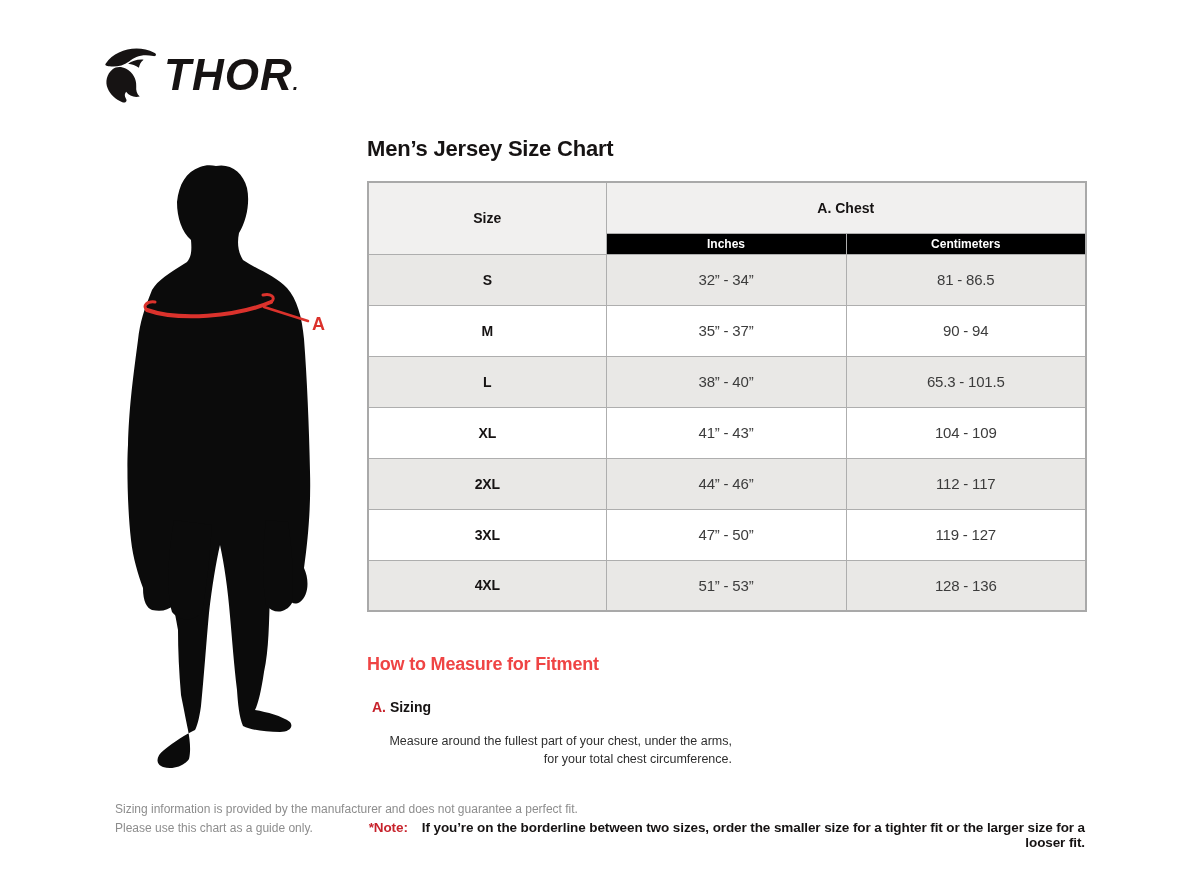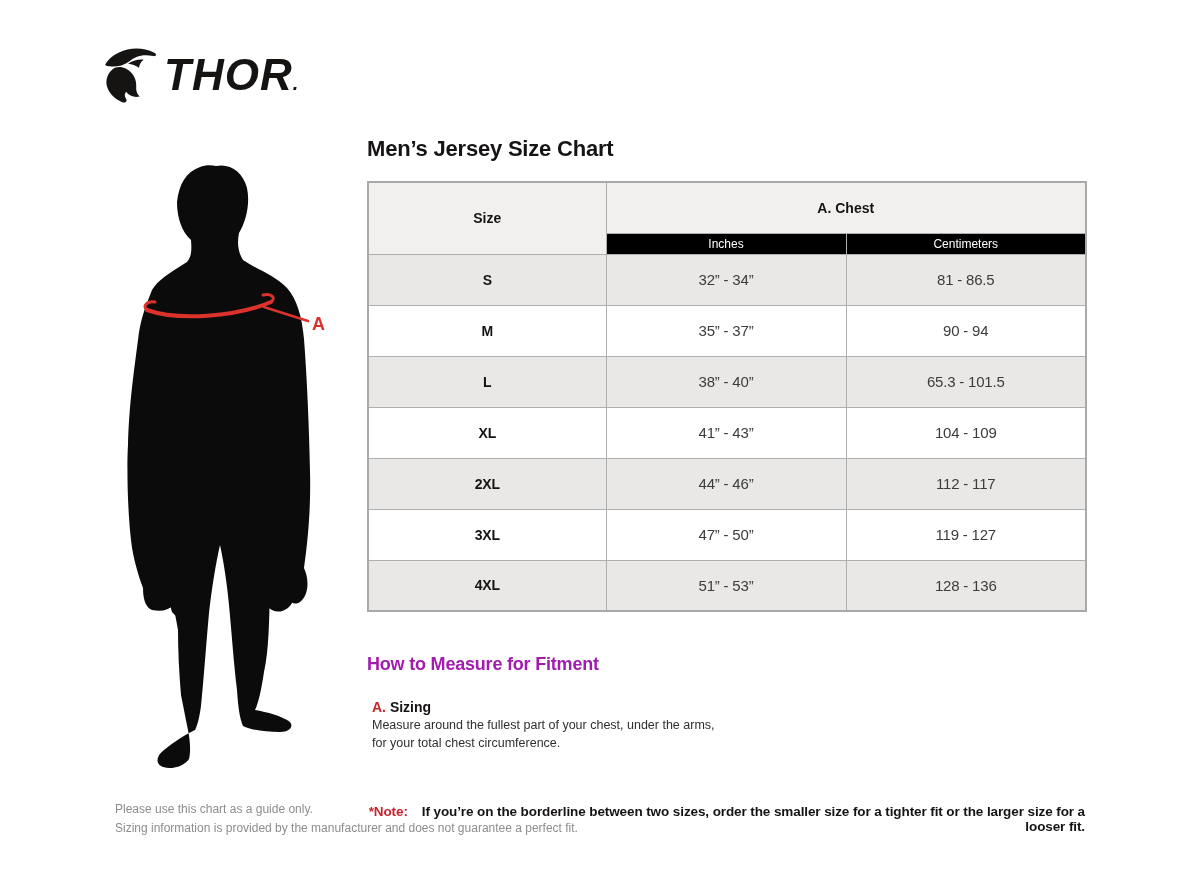--- a/index.html
+++ b/index.html
@@ -63,46 +63,47 @@
     background: #f1f0ef;
     font-size: 14px;
     font-weight: bold;
     color: #161313;
     height: 51px;
   }
   th.sub-head {
     background: #000000;
     color: #ffffff;
     font-size: 12px;
-    font-weight: normal;
+    font-weight: bold;
     height: 21px;
     border-color: #d6d6d6;
   }
   tbody td { height: 51px; font-size: 15px; color: #3c3c3c; letter-spacing: -0.2px; }
   tbody td.cell-size { font-weight: bold; color: #161313; font-size: 14px; }
   tbody tr.striped { background: #e9e8e6; }
   tbody tr.plain   { background: #ffffff; }
 
   
   .measure { margin-top: 42px; }
   .measure-heading {
     font-size: 18px;
     font-weight: bold;
-    color: #a21caf;
+    color: #ef4444;
     letter-spacing: -0.2px;
   }
   .measure-item { margin-top: 24px; padding-left: 5px; }
   .measure-item-title { font-size: 14px; font-weight: bold; color: #161313; }
   .measure-key { color: #c7232c; }
   .measure-desc {
-    margin-top: 1px;
+    margin-top: 17px;
     font-size: 12.5px;
     line-height: 1.45;
     color: #2f2f2f;
     width: 360px;
+    text-align: right;
   }
 
   
   .note-line { margin-top: 52px; font-size: 13.5px; font-weight: bold; letter-spacing: -0.1px; text-align: right; }
   .note-label { color: #c7232c; margin-right: 14px; }
   .note-text { color: #161313; }
 
   
   .footer {
     position: absolute;
@@ -259,15 +260,15 @@
     </div>
   </div>
 
   <div class="note-line">
     <span class="note-label">*Note:</span><span class="note-text">If you’re on the borderline between two sizes, order the smaller size for a tighter fit or the larger size for a looser fit.</span>
   </div>
 
 </div>
 
 <div class="footer">
+  <div>Sizing information is provided by the manufacturer and does not guarantee a perfect fit.</div>
   <div>Please use this chart as a guide only.</div>
-  <div>Sizing information is provided by the manufacturer and does not guarantee a perfect fit.</div>
 </div>
 
 </body></html>

